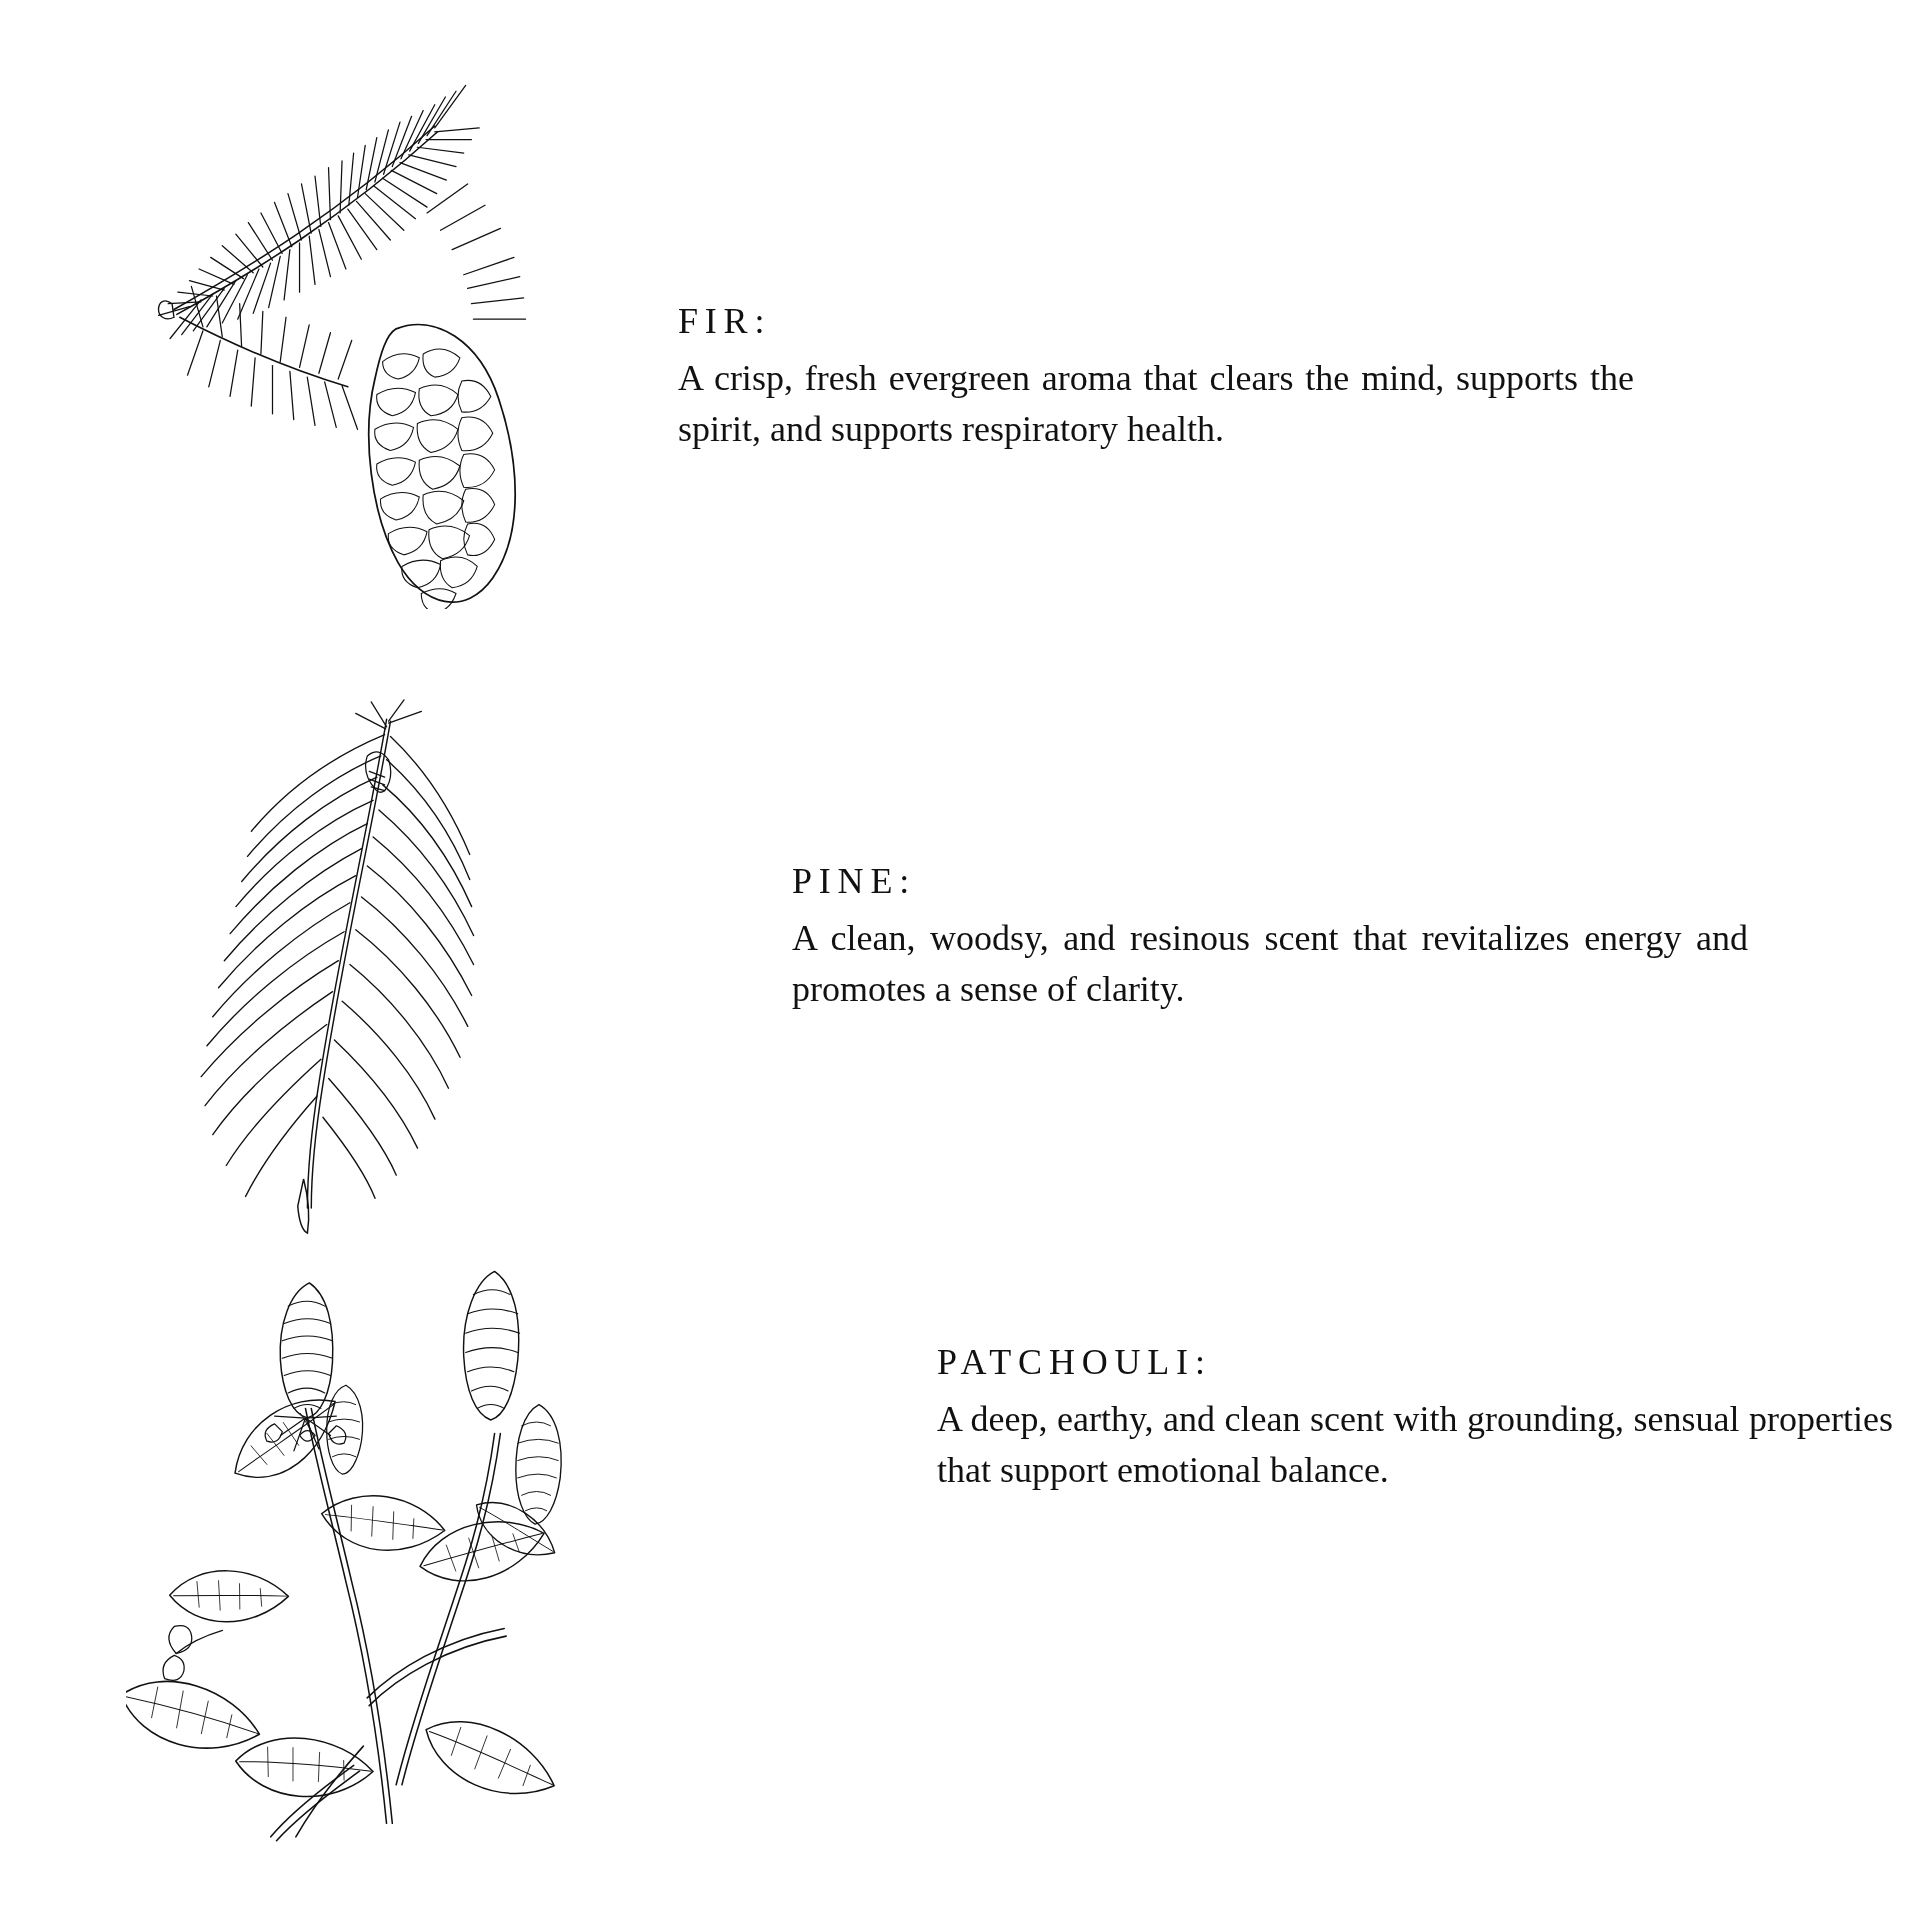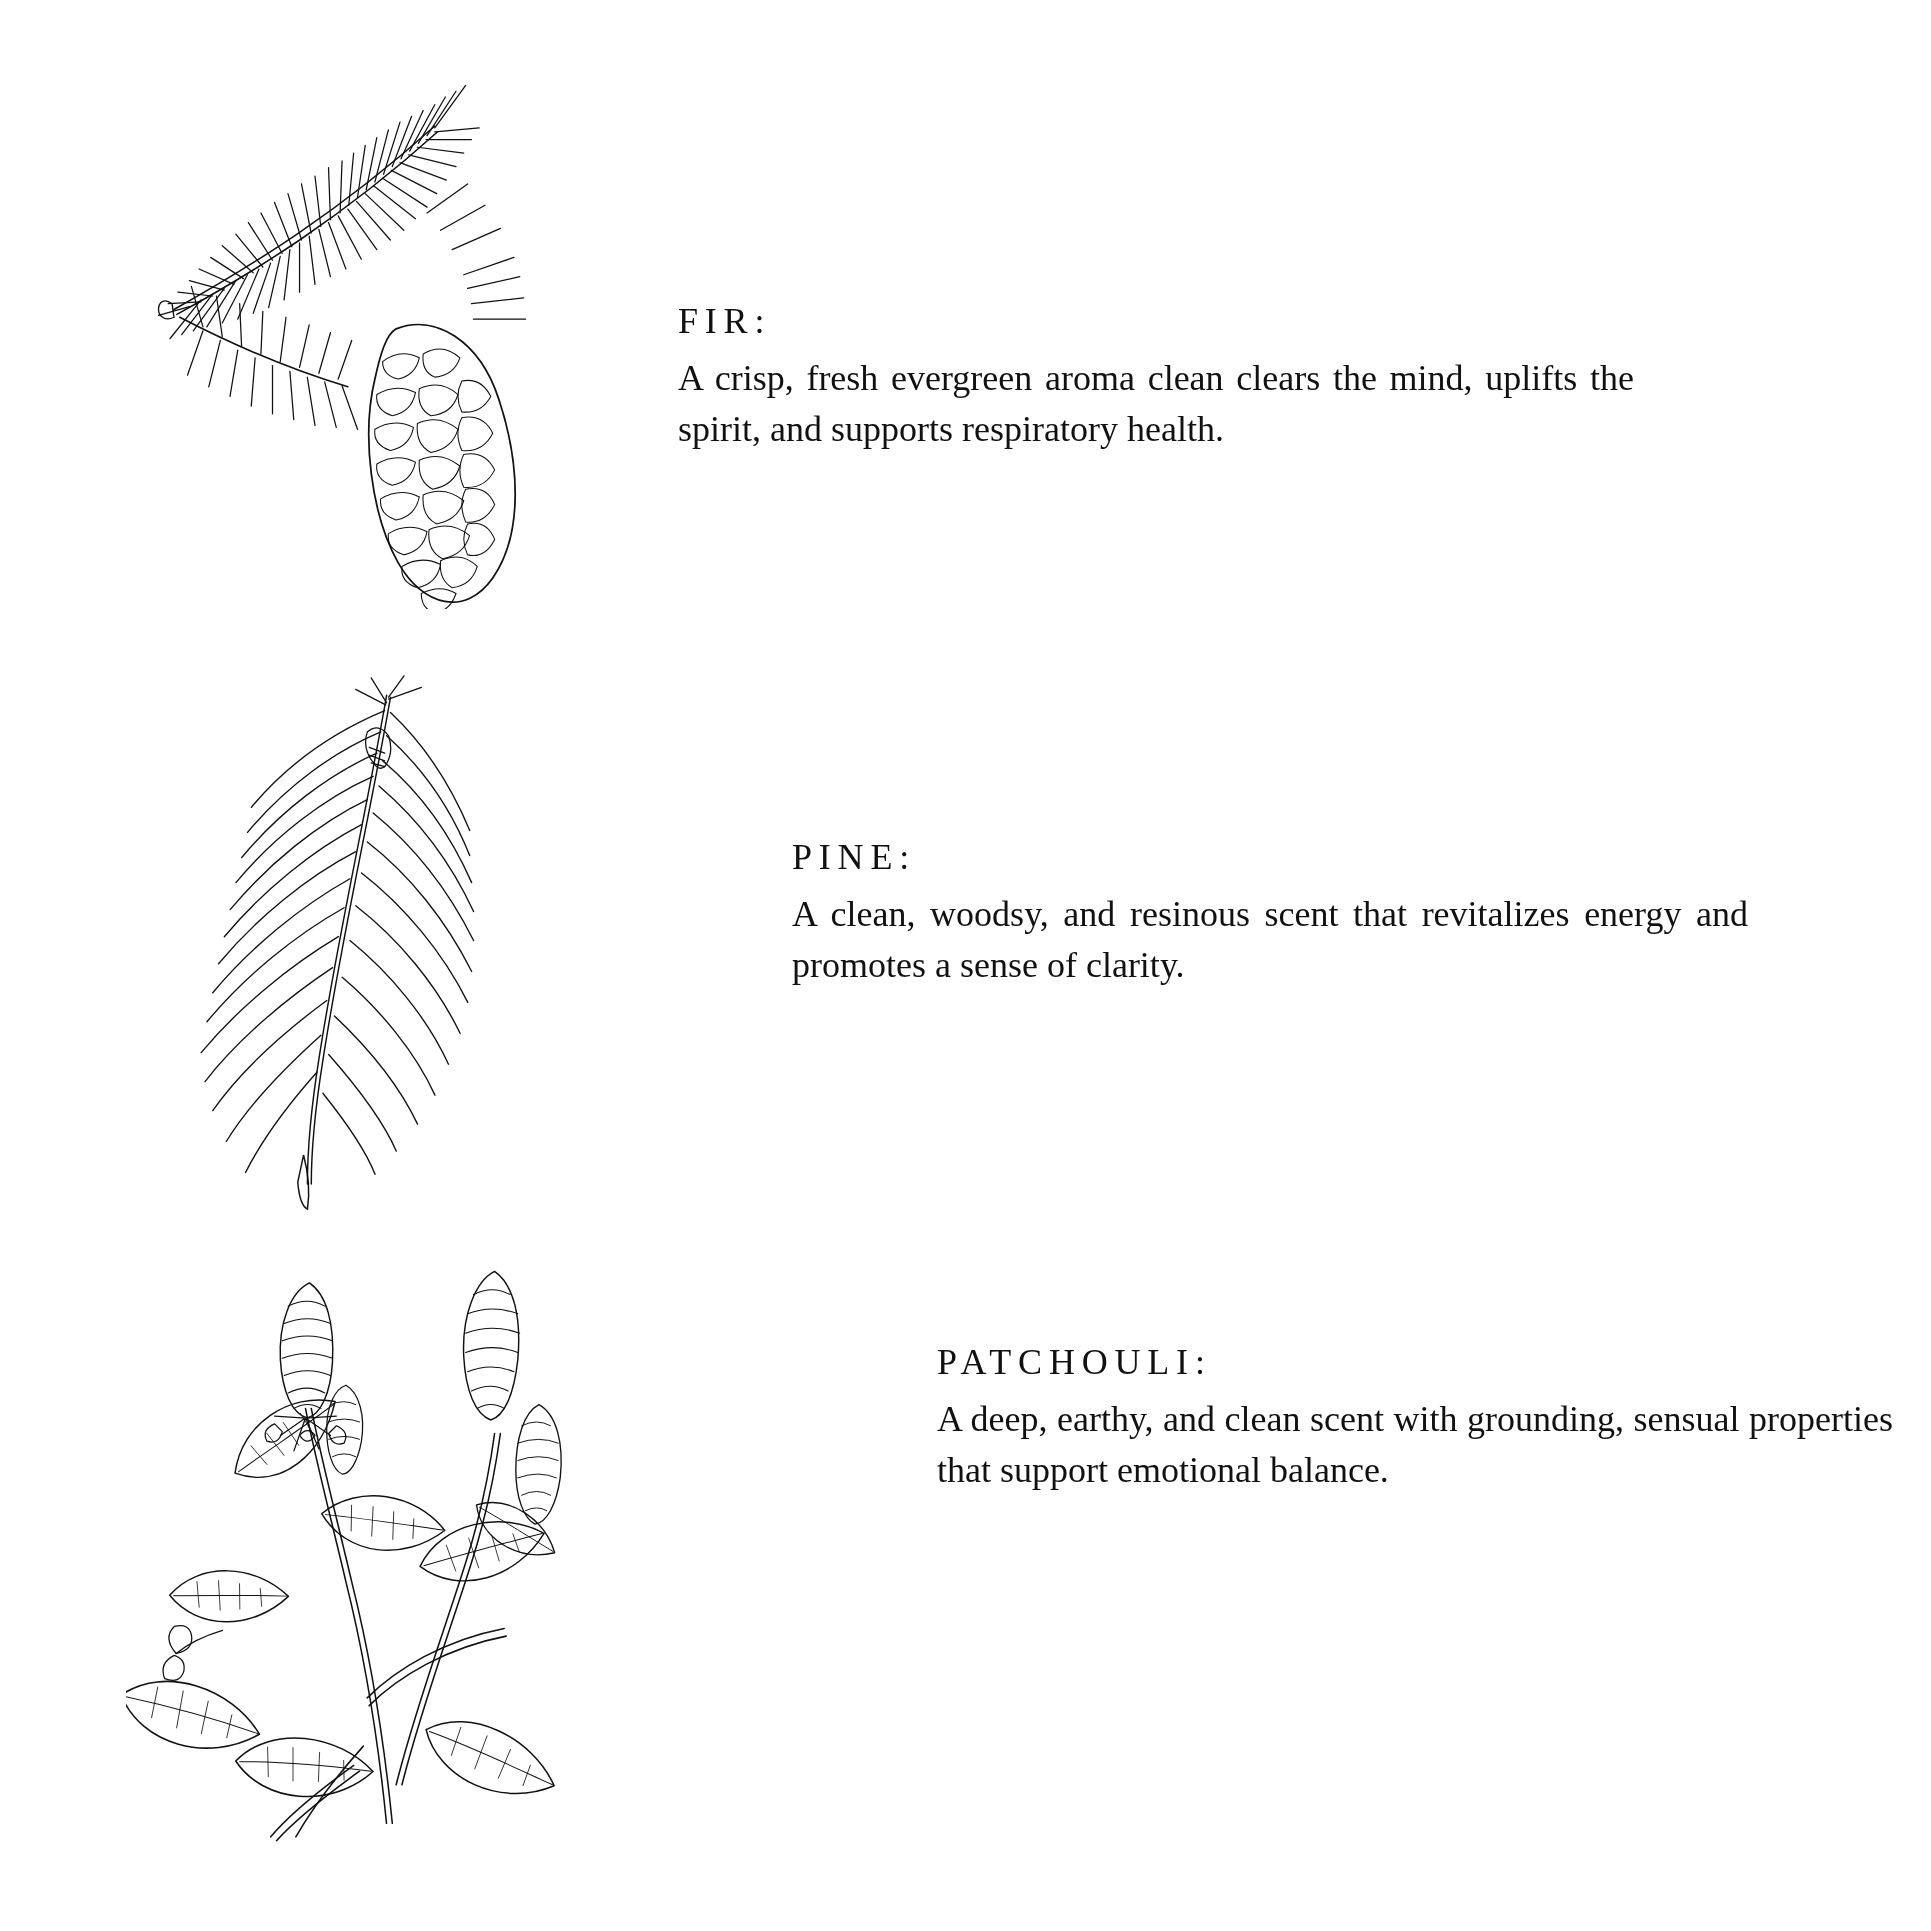--- a/index.html
+++ b/index.html
@@ -50,21 +50,21 @@
     font-family: "Liberation Serif", serif;
     font-size: 36px;
     line-height: 1.42;
     color: #111111;
     margin: 0;
     text-align: justify;
     text-justify: inter-word;
   }
   
   #row-fir       { left: 145px; top: 68px; }
-  #row-pine      { left: 145px; top: 672px; }
+  #row-pine      { left: 145px; top: 696px; }
   #row-patchouli { left: 126px; top: 1244px; }
 
   #row-fir .copy       { margin-left: 108px; margin-top: 232px; }
   #row-pine .copy      { margin-left: 241px; margin-top: 164px; }
   #row-patchouli .copy { margin-left: 261px; margin-top: 97px; }
 </style>
 </head>
 <body>
 
 <div class="page">
@@ -192,21 +192,21 @@
               <path d="M340 260 L 394 260"></path>
             <path d="M318 188 L 368 166"></path>
               <path d="M306 168 L 352 142"></path>
             <path d="M292 150 L 334 120"></path>
           </g>
         </g>
       </svg>
     </div>
     <div class="copy">
       <h2 class="ingredient-name">FIR:</h2>
-      <p class="ingredient-desc">A crisp, fresh evergreen aroma clean clears the mind, uplifts the spirit, and supports respiratory health.</p>
+      <p class="ingredient-desc">A crisp, fresh evergreen aroma that clears the mind, supports the spirit, and supports respiratory health.</p>
     </div>
   </div>
 
   <div class="row" id="row-pine">
     <div class="illus">
       <svg width="406" height="541" viewBox="0 0 420 560" xmlns="http://www.w3.org/2000/svg">
         <g stroke="#111" stroke-width="1.5" fill="none" stroke-linecap="round">
 
           <path d="M250 24 C 230 140, 200 270, 180 400 C 172 450, 168 490, 168 530"></path>
           <path d="M254 26 C 234 142, 204 272, 184 402 C 176 452, 172 492, 172 530"></path>

